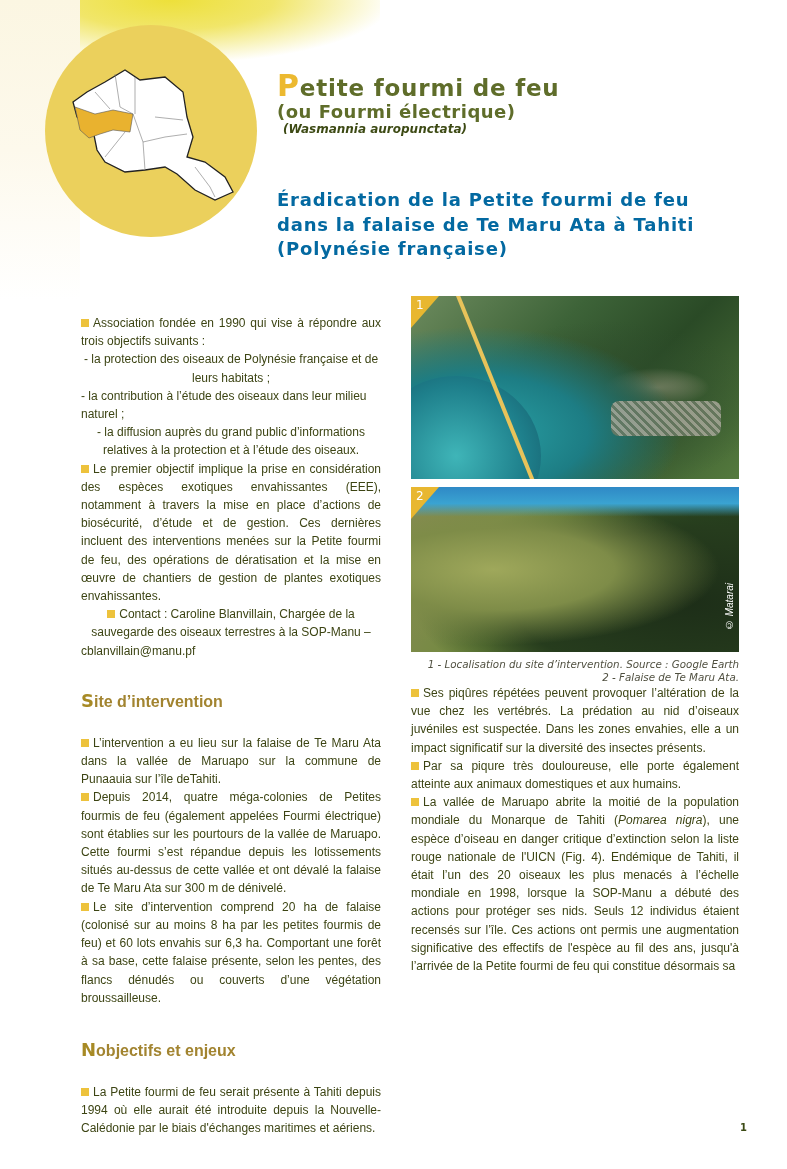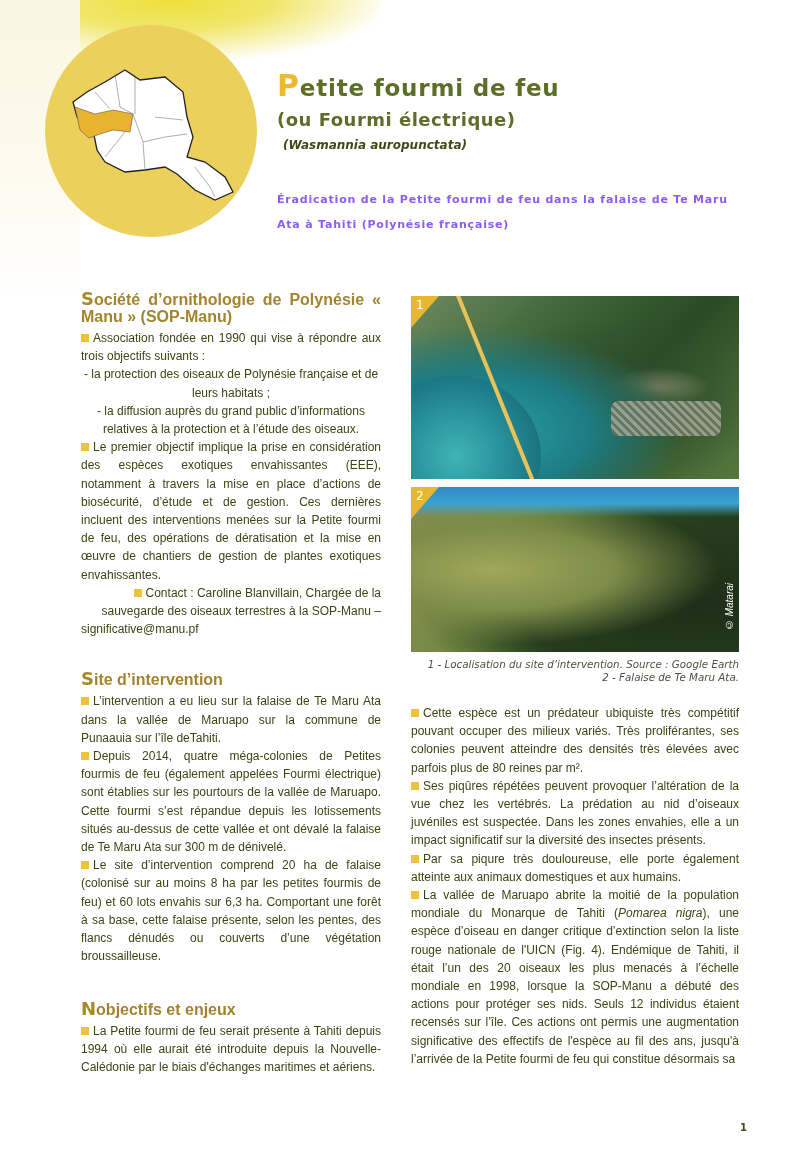--- a/index.html
+++ b/index.html
@@ -16,35 +16,35 @@
   }
   .map-circle {
     position: absolute; left: 45px; top: 25px; width: 212px; height: 212px;
     border-radius: 50%; background: #ebd05c;
   }
   .map-svg { position: absolute; left: 65px; top: 62px; width: 175px; height: 140px; }
 
   .title-block { position: absolute; left: 277px; top: 73px; }
   .title-main { font-family: "DejaVu Sans", sans-serif; font-weight: bold; font-size: 23px; color: #5f6d2a; letter-spacing: 0.8px; line-height: 26px; }
   .title-main .cap { color: #ecb930; font-size: 30px; }
-  .title-sub { font-family: "DejaVu Sans", sans-serif; font-weight: bold; font-size: 18px; color: #5f6d2a; letter-spacing: 0.5px; margin-top: 8px; }
-  .title-latin { font-family: "DejaVu Sans", sans-serif; font-style: italic; font-weight: bold; font-size: 12px; color: #3d4a14; margin-top: 8px; margin-left: 6px; }
+  .title-sub { font-family: "DejaVu Sans", sans-serif; font-weight: bold; font-size: 18px; color: #5f6d2a; letter-spacing: 0.5px; margin-top: 0; }
+  .title-latin { font-family: "DejaVu Sans", sans-serif; font-style: italic; font-weight: bold; font-size: 12px; color: #3d4a14; margin-top: 0; margin-left: 6px; }
 
-  .subtitle { position: absolute; left: 277px; top: 188px; width: 460px; font-family: "DejaVu Sans", sans-serif; font-weight: bold; font-size: 11px; line-height: 24.5px; color: #8b5cf6; letter-spacing: 0.8px; }
+  .subtitle { position: absolute; left: 277px; top: 188px; width: 460px; font-family: "DejaVu Sans", sans-serif; font-weight: bold; font-size: 18px; line-height: 24.5px; color: #0369a1; letter-spacing: 0.8px; }
 
   .col-left { position: absolute; left: 81px; top: 290px; width: 300px; }
   .col-right { position: absolute; left: 411px; top: 296px; width: 328px; }
 
   .sec-title { font-family: "Liberation Sans", sans-serif; font-weight: bold; font-size: 16px; color: #a28430; line-height: 17px; }
   .sec-title .cap { color: #a78a25; font-size: 18px; font-family: "DejaVu Sans", sans-serif; }
   .sec-title.justify { text-align: justify; text-align-last: left; }
 
   .para { font-size: 12px; line-height: 18.2px; color: #3c4413; text-align: justify; }
   .bullet { display: inline-block; width: 8px; height: 8px; background: #edc23c; margin-right: 4px; vertical-align: 0px; }
-  .mt14 { margin-top: 4px; }
+  .mt14 { margin-top: 24px; }
 
   .photo { position: relative; width: 328px; overflow: hidden; }
   .photo1 { height: 183px; background:
       radial-gradient(ellipse at 20% 75%, #2aa3a8 0%, #1d7d84 30%, transparent 55%),
       radial-gradient(ellipse at 60% 60%, #2f4e2d 0%, transparent 55%),
       radial-gradient(ellipse at 75% 50%, #c2b79e 0%, transparent 15%),
       linear-gradient(135deg, #6d8b5e 0%, #3d6338 35%, #2a4a26 60%, #557a3e 100%); }
   .photo1 .road { position: absolute; left: 45px; top: 0; width: 4px; height: 200px; background: #e8c35a; transform: rotate(-22deg); transform-origin: top left; }
   .photo1 .coast { position: absolute; left: -40px; top: 80px; width: 170px; height: 160px; border-radius: 50%; background: radial-gradient(circle, #3fb5b8 0%, #1e7f8b 60%, #155968 100%); }
   .photo1 .town { position: absolute; left: 200px; top: 105px; width: 110px; height: 35px; background: repeating-linear-gradient(45deg, #a8a89a 0 3px, #6c7a64 3px 6px); opacity: 0.85; border-radius: 8px; }
@@ -84,27 +84,27 @@
 
 <div class="title-block">
   <div class="title-main"><span class="cap">P</span><span>etite fourmi de feu</span></div>
   <div class="title-sub">(ou Fourmi électrique)</div>
   <div class="title-latin">(Wasmannia auropunctata)</div>
 </div>
 
 <div class="subtitle">Éradication de la Petite fourmi de feu dans la falaise de Te Maru Ata à Tahiti (Polynésie française)</div>
 
 <div class="col-left">
-  <div class="sec-title justify"><span class="cap">S</span><span>ociété d’ornithologie de Polynésie « Manu » (SOP-Manu)</span></div>
   <div class="para mt14"><span class="bullet"></span><span>Association fondée en 1990 qui vise à répondre aux trois objectifs suivants :</span></div>
   <div class="para" style="text-align:center">- la protection des oiseaux de Polynésie française et de leurs habitats ;</div>
+  <div class="para" style="text-align:left">- la contribution à l’étude des oiseaux dans leur milieu naturel ;</div>
   <div class="para" style="text-align:center">- la diffusion auprès du grand public d’informations relatives à la protection et à l’étude des oiseaux.</div>
   <div class="para"><span class="bullet"></span><span>Le premier objectif implique la prise en considération des espèces exotiques envahissantes (EEE), notamment à travers la mise en place d’actions de biosécurité, d’étude et de gestion. Ces dernières incluent des interventions menées sur la Petite fourmi de feu, des opérations de dératisation et la mise en œuvre de chantiers de gestion de plantes exotiques envahissantes.</span></div>
-  <div class="para" style="text-align:right"><span class="bullet"></span><span>Contact : Caroline Blanvillain, Chargée de la sauvegarde des oiseaux terrestres à la SOP-Manu –</span></div>
-  <div class="para" style="text-align:left">significative@manu.pf</div>
+  <div class="para" style="text-align:center"><span class="bullet"></span><span>Contact : Caroline Blanvillain, Chargée de la sauvegarde des oiseaux terrestres à la SOP-Manu –</span></div>
+  <div class="para" style="text-align:left">cblanvillain@manu.pf</div>
 
   <div class="sec-title" style="margin-top:32px"><span class="cap">S</span><span>ite d’intervention</span></div>
   <div class="para mt14"><span class="bullet"></span><span>L’intervention a eu lieu sur la falaise de Te Maru Ata dans la vallée de Maruapo sur la commune de Punaauia sur l’île deTahiti.</span></div>
   <div class="para"><span class="bullet"></span><span>Depuis 2014, quatre méga-colonies de Petites fourmis de feu (également appelées Fourmi électrique) sont établies sur les pourtours de la vallée de Maruapo. Cette fourmi s’est répandue depuis les lotissements situés au-dessus de cette vallée et ont dévalé la falaise de Te Maru Ata sur 300 m de dénivelé.</span></div>
   <div class="para"><span class="bullet"></span><span>Le site d’intervention comprend 20 ha de falaise (colonisé sur au moins 8 ha par les petites fourmis de feu) et 60 lots envahis sur 6,3 ha. Comportant une forêt à sa base, cette falaise présente, selon les pentes, des flancs dénudés ou couverts d’une végétation broussailleuse.</span></div>
 
   <div class="sec-title" style="margin-top:34px"><span class="cap">N</span><span>objectifs et enjeux</span></div>
   <div class="para mt14"><span class="bullet"></span><span>La Petite fourmi de feu serait présente à Tahiti depuis 1994 où elle aurait été introduite depuis la Nouvelle-Calédonie par le biais d'échanges maritimes et aériens.</span></div>
 </div>
 
@@ -117,19 +117,18 @@
     <div class="photo-num-text">1</div>
   </div>
   <div class="photo photo2" title="Te Maru Ata cliff">
     <div class="photo-num"></div>
     <div class="photo-num-text">2</div>
     <div class="credit">© Matarai</div>
   </div>
   <div class="caption">1 - Localisation du site d’intervention. Source : Google Earth</div>
   <div class="caption" style="margin-top:0">2 - Falaise de Te Maru Ata.</div>
 
-  <div class="para" style="margin-top:20px"><span class="bullet"></span><span>Cette espèce est un prédateur ubiquiste très compétitif pouvant occuper des milieux variés. Très proliférantes, ses colonies peuvent atteindre des densités très élevées avec parfois plus de 80 reines par m².</span></div>
   <div class="para"><span class="bullet"></span><span>Ses piqûres répétées peuvent provoquer l’altération de la vue chez les vertébrés. La prédation au nid d’oiseaux juvéniles est suspectée. Dans les zones envahies, elle a un impact significatif sur la diversité des insectes présents.</span></div>
   <div class="para"><span class="bullet"></span><span>Par sa piqure très douloureuse, elle porte également atteinte aux animaux domestiques et aux humains.</span></div>
   <div class="para"><span class="bullet"></span><span>La vallée de Maruapo abrite la moitié de la population mondiale du Monarque de Tahiti (</span><em>Pomarea nigra</em><span>), une espèce d’oiseau en danger critique d’extinction selon la liste rouge nationale de l'UICN (Fig. 4). Endémique de Tahiti, il était l’un des 20 oiseaux les plus menacés à l’échelle mondiale en 1998, lorsque la SOP-Manu a débuté des actions pour protéger ses nids. Seuls 12 individus étaient recensés sur l’île. Ces actions ont permis une augmentation significative des effectifs de l'espèce au fil des ans, jusqu'à l’arrivée de la Petite fourmi de feu qui constitue désormais sa</span></div>
 </div>
 
 <div class="page-num">1</div>
 
 </body></html>

